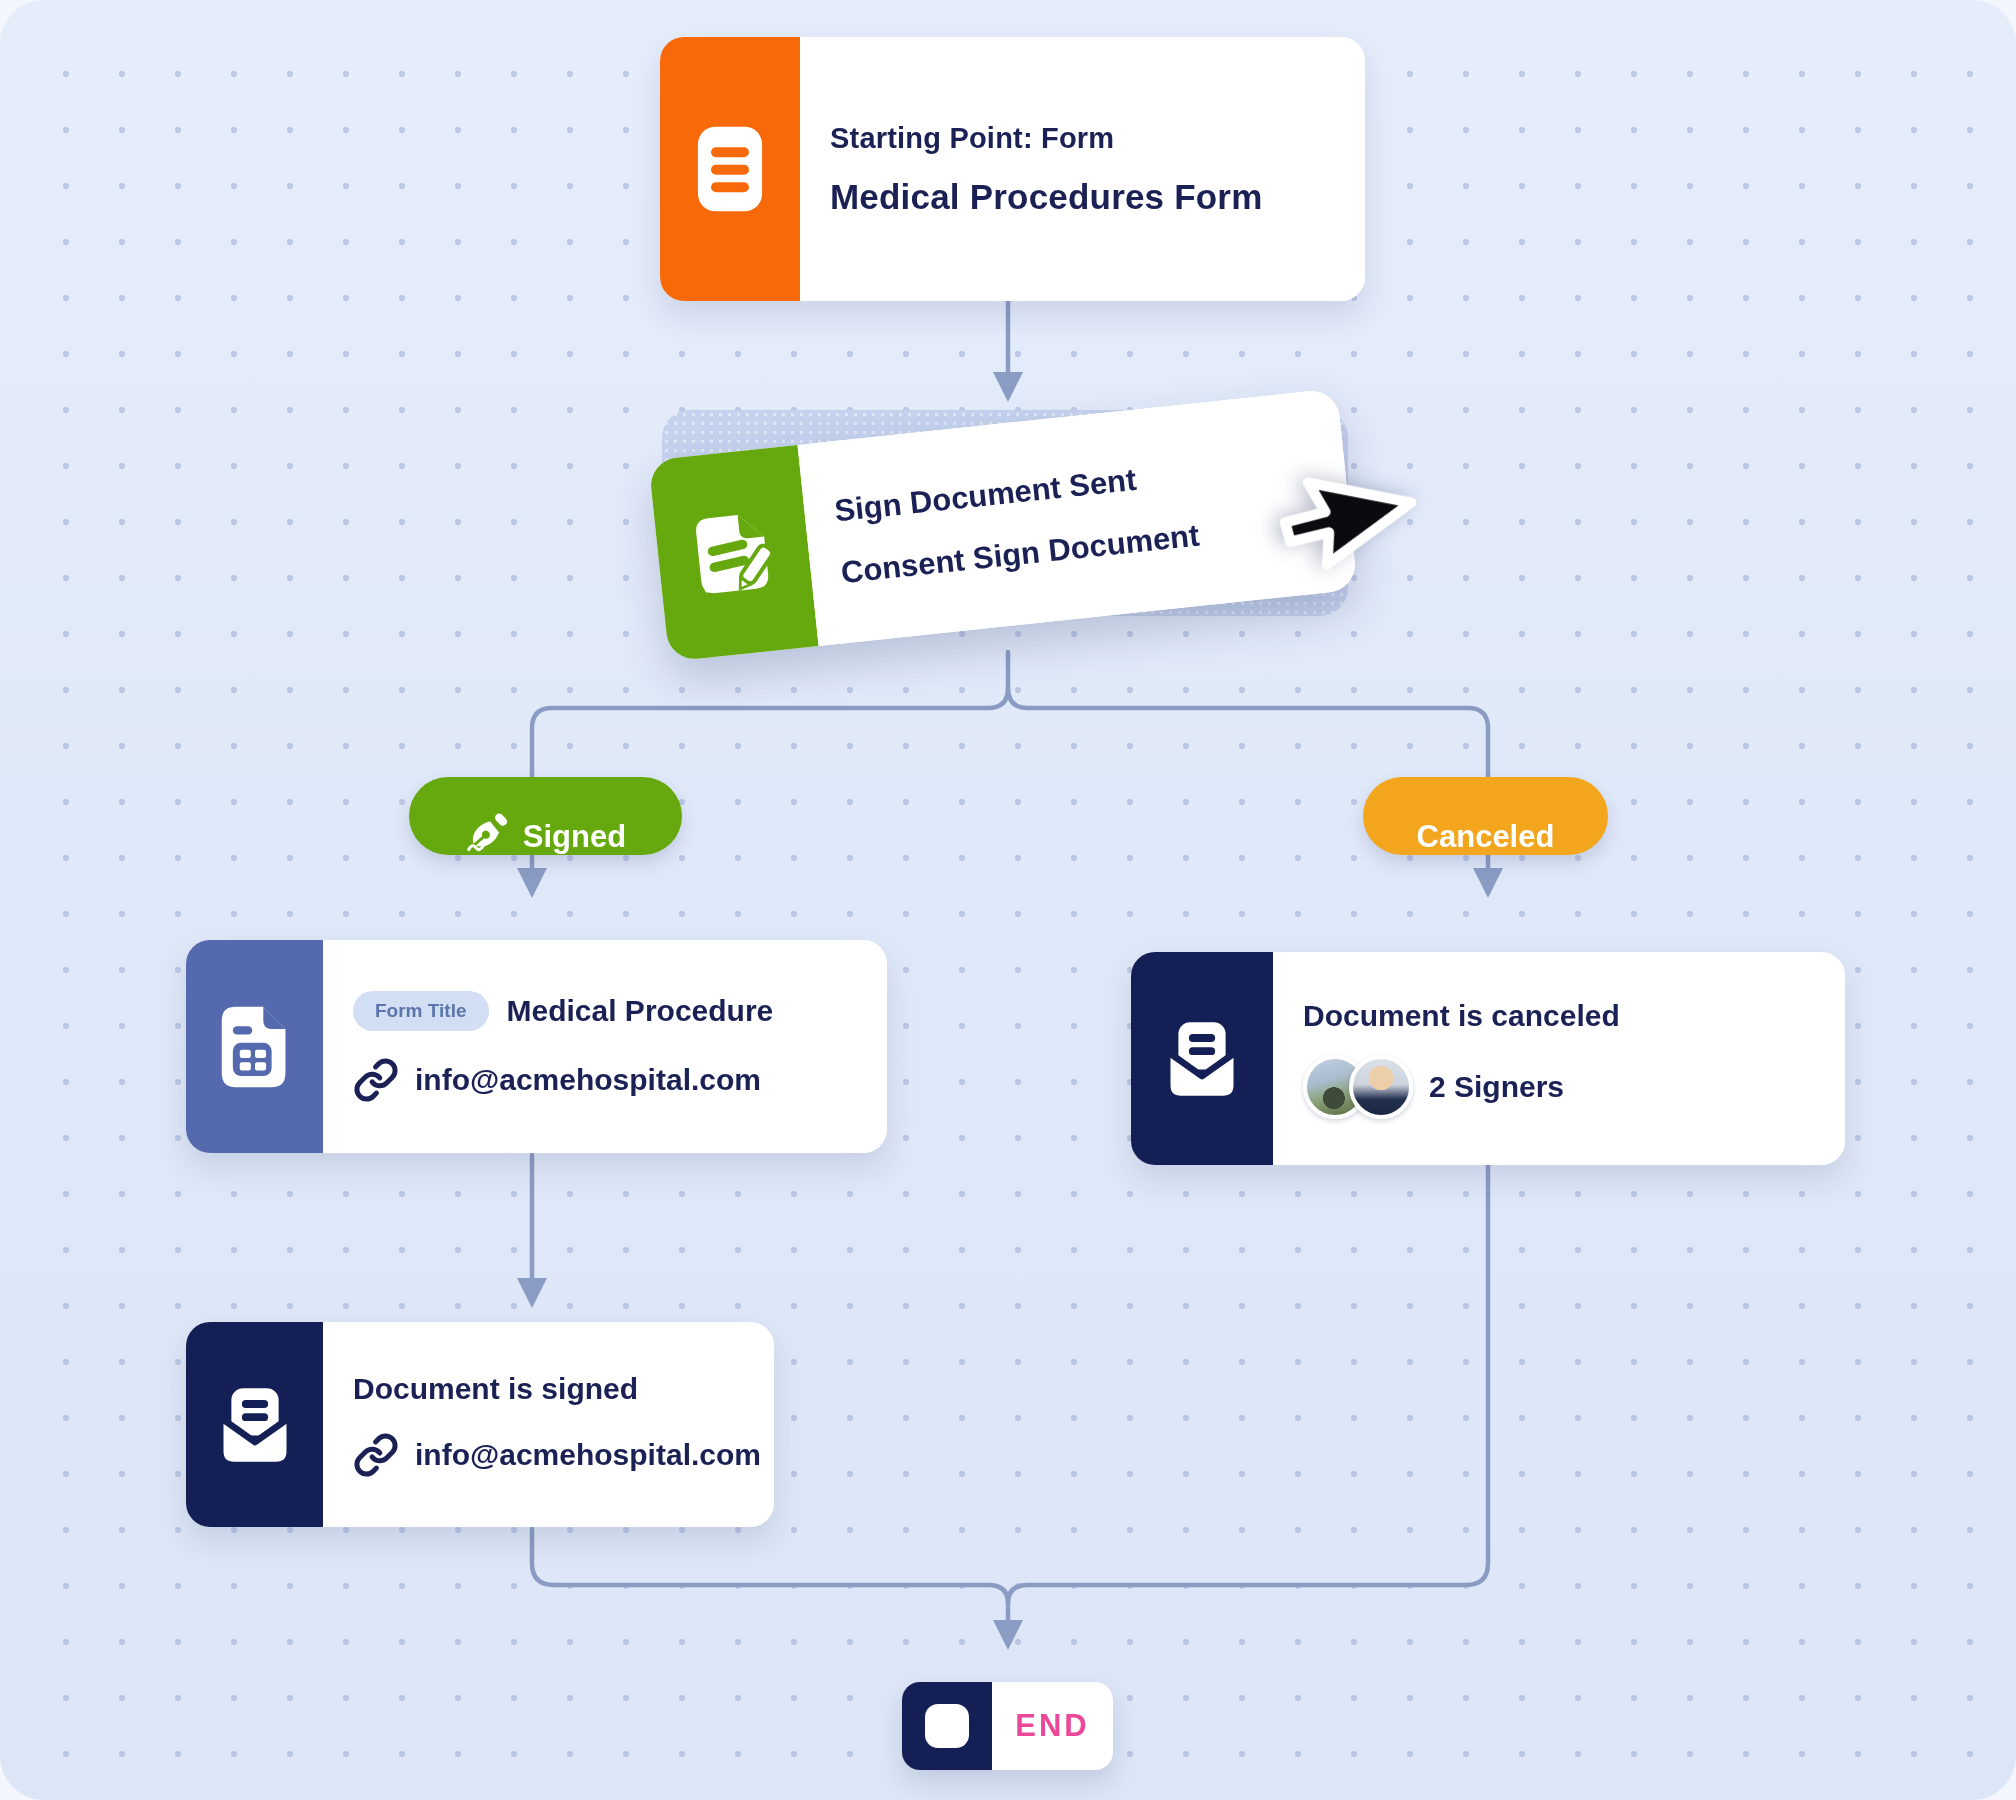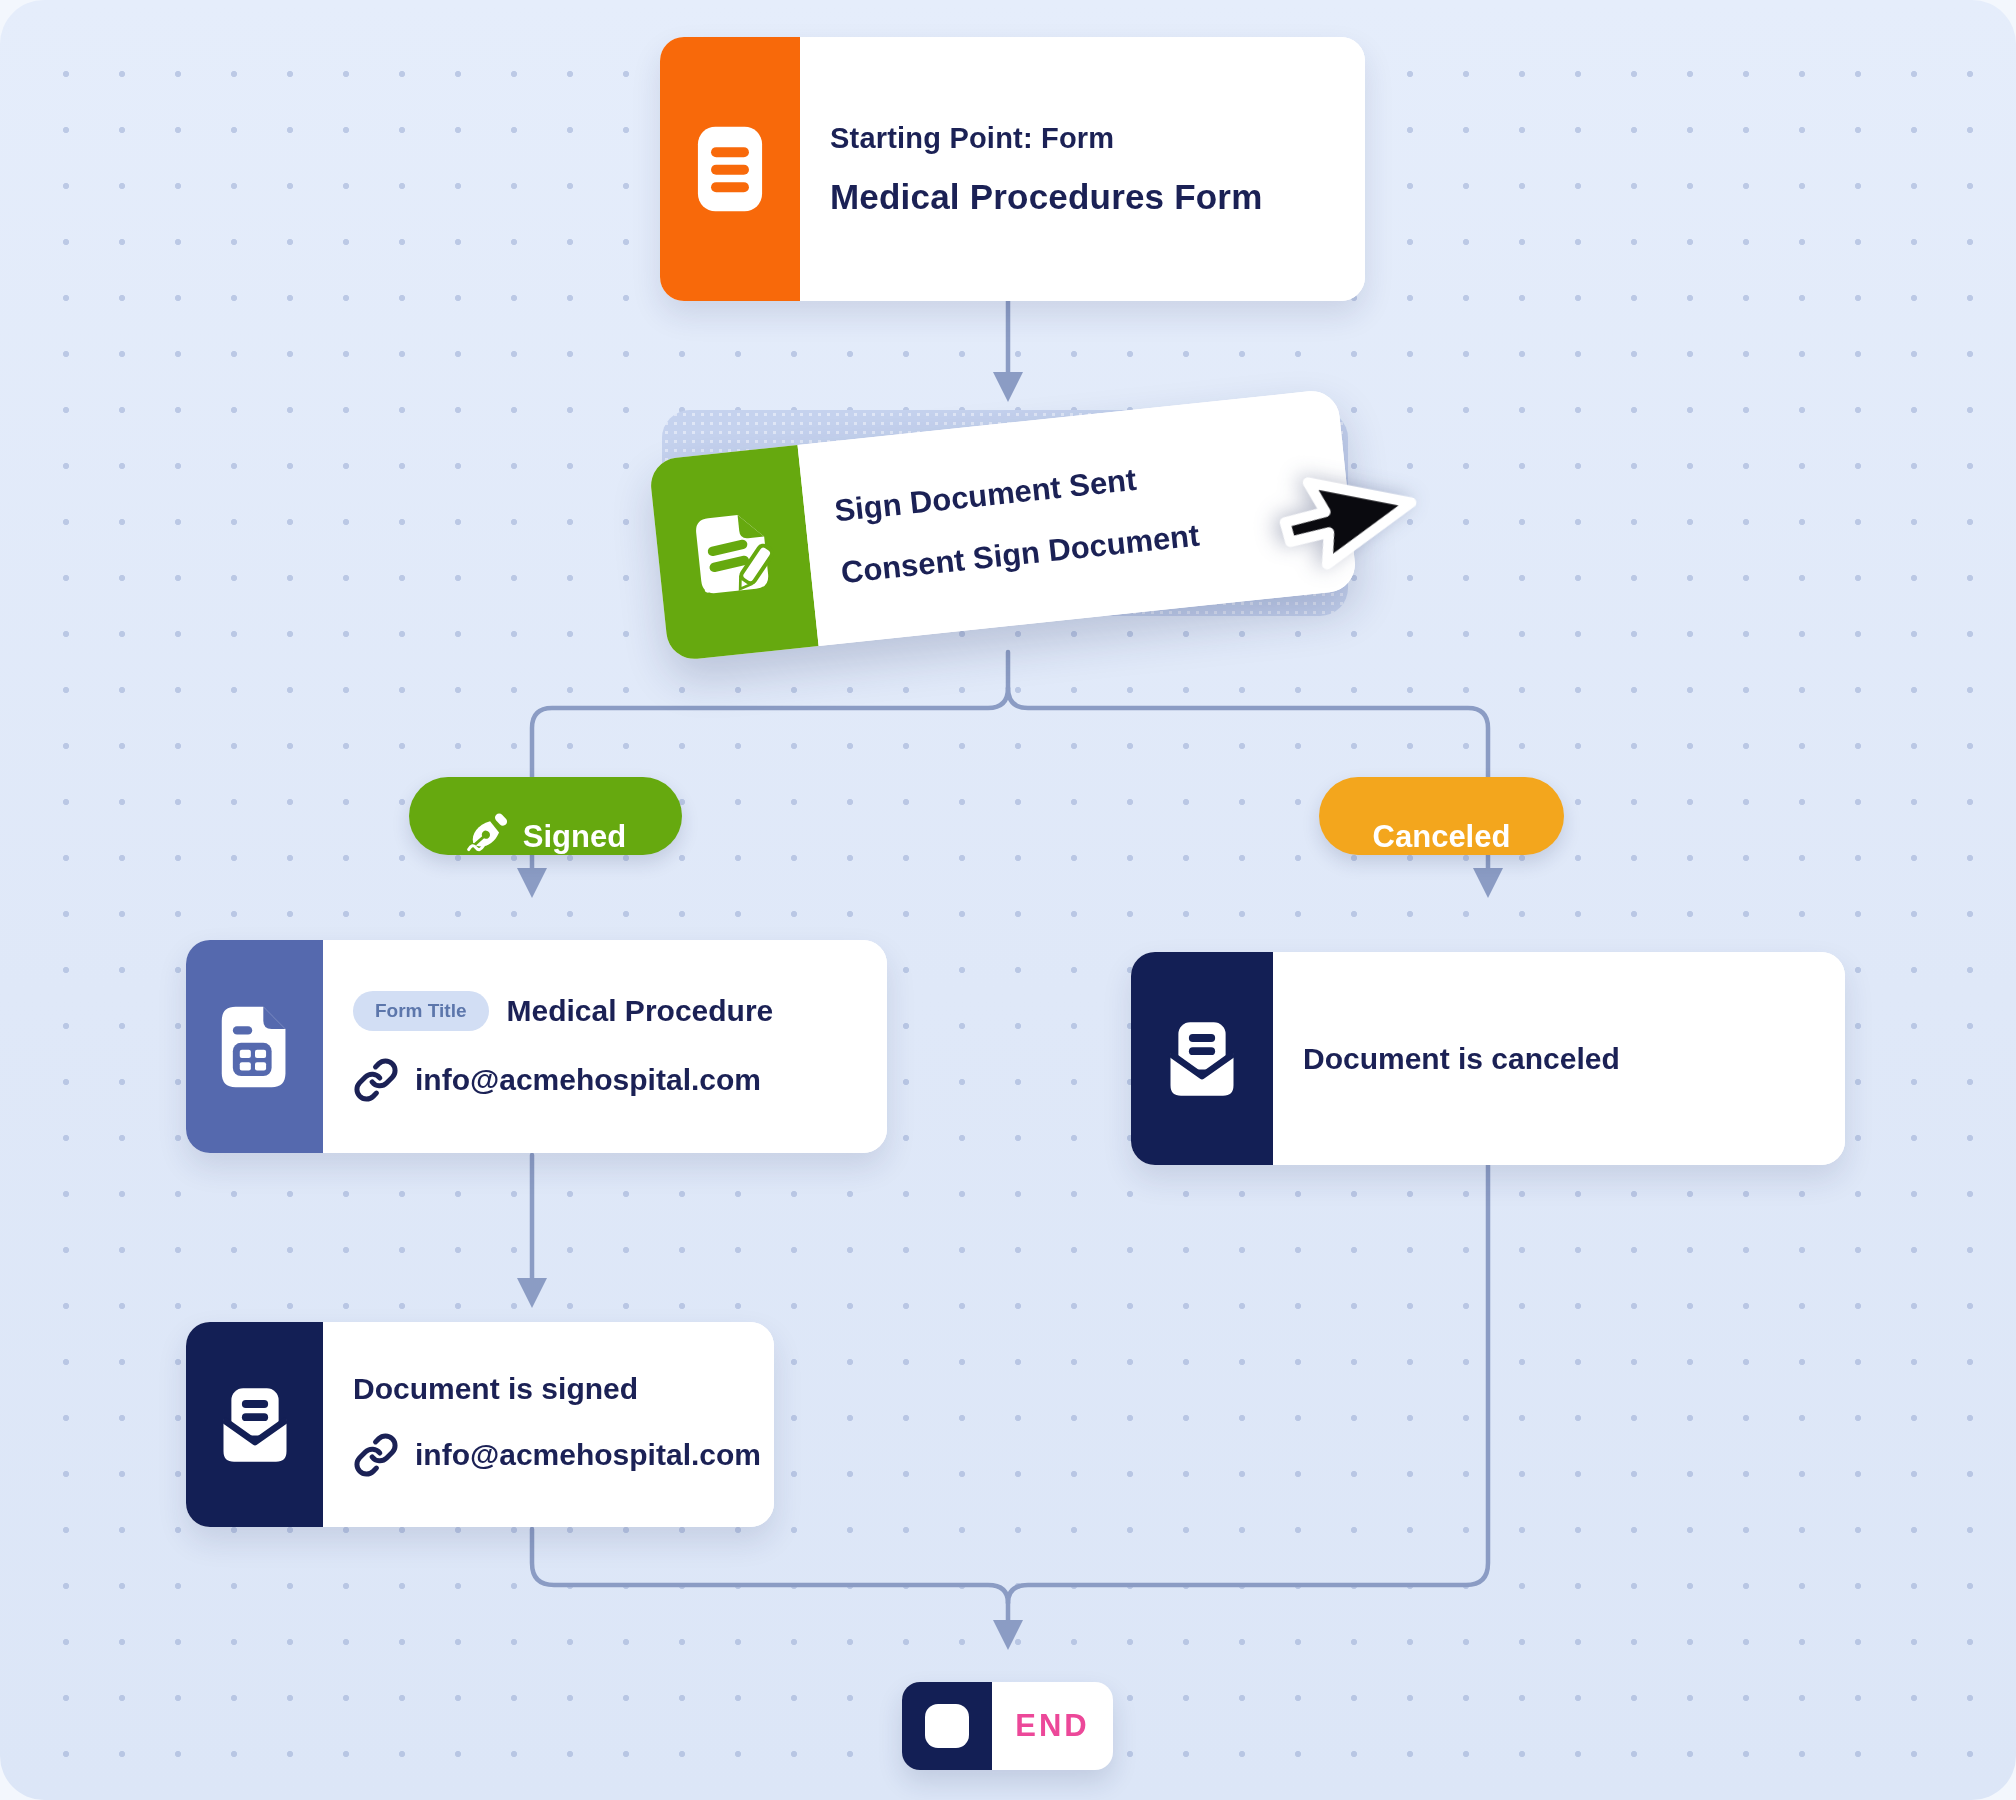--- a/index.html
+++ b/index.html
@@ -141,21 +141,21 @@
         <path d="M10 36 C7 27 13 16 26 11 L37 22 C33 35 23 41 14 39 Z" fill="#ffffff"></path>
         <circle cx="23" cy="26" r="4.5" fill="#66a90f"></circle>
         <path d="M23 26 L12 38" stroke="#66a90f" stroke-width="3" stroke-linecap="round"></path>
         <rect x="30" y="3" width="15" height="9" rx="4.5" fill="#ffffff" transform="rotate(40 37 8)"></rect>
       </g>
       <path d="M4 42 q4 -7 8 -2 t8 -2" fill="none" stroke="#ffffff" stroke-width="3.4" stroke-linecap="round"></path>
     </svg>
     <span>Signed</span>
   </div>
 
-  <div class="pill" style="left:1319px;top:777px;width:245px;height:78px;background:#f3a61d;">
+  <div class="pill" style="left:1363px;top:777px;width:245px;height:78px;background:#f3a61d;">
     <span>Canceled</span>
   </div>
 
   <div class="node" style="left:186px;top:940px;width:701px;height:213px;">
     <div class="panel" style="width:137px;background:#5569ae;">
       <svg width="72" height="86" viewBox="0 0 52 62">
         <path d="M12 2 H32 L48 18 V50 Q48 60 38 60 H12 Q2 60 2 50 V12 Q2 2 12 2 Z" fill="#ffffff"></path>
         <path d="M32 2 L32 12 Q32 18 38 18 L48 18 Z" fill="#5569ae"></path>
         <rect x="10" y="16" width="14" height="6" rx="3" fill="#5569ae"></rect>
         <rect x="10" y="28" width="28" height="24" rx="6" fill="#5569ae"></rect>
@@ -187,20 +187,27 @@
       <svg width="84" height="84" viewBox="0 0 64 64">
         <rect x="14" y="4" width="36" height="36" rx="9" fill="#ffffff"></rect>
         <rect x="22" y="13" width="20" height="6" rx="3" fill="#131f55"></rect>
         <rect x="22" y="23" width="20" height="6" rx="3" fill="#131f55"></rect>
         <path d="M8 28 L32 45 L56 28 L56 52 Q56 60 48 60 H16 Q8 60 8 52 Z" fill="#ffffff"></path>
         <path d="M8 28 L32 45 L56 28" fill="none" stroke="#131f55" stroke-width="5" stroke-linejoin="round"></path>
       </svg>
     </div>
     <div class="body-col">
       <div class="t-sub">Document is canceled</div>
+      <div class="row" style="margin-top:22px;">
+        <div class="avatars">
+          <div class="avatar a1"></div>
+          <div class="avatar a2"></div>
+        </div>
+        <span class="t-sub">2 Signers</span>
+      </div>
     </div>
   </div>
 
   <div class="node" style="left:186px;top:1322px;width:588px;height:205px;">
     <div class="panel" style="width:137px;background:#131f55;">
       <svg width="84" height="84" viewBox="0 0 64 64">
         <rect x="14" y="4" width="36" height="36" rx="9" fill="#ffffff"></rect>
         <rect x="22" y="13" width="20" height="6" rx="3" fill="#131f55"></rect>
         <rect x="22" y="23" width="20" height="6" rx="3" fill="#131f55"></rect>
         <path d="M8 28 L32 45 L56 28 L56 52 Q56 60 48 60 H16 Q8 60 8 52 Z" fill="#ffffff"></path>

